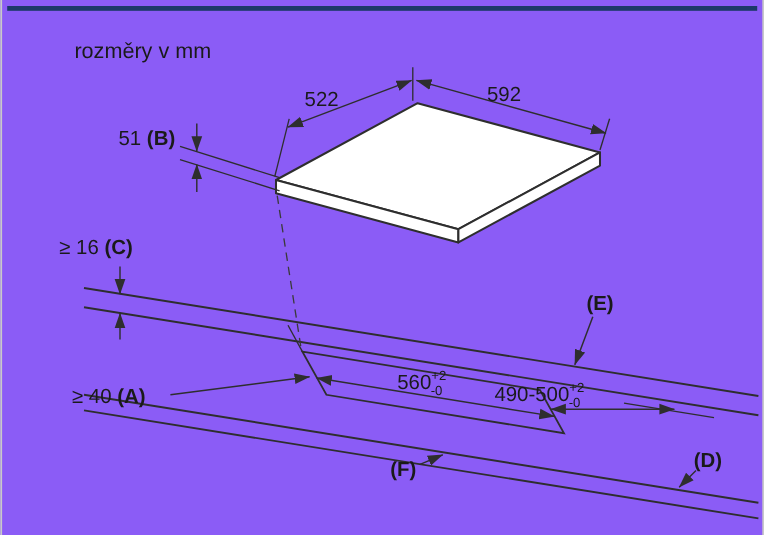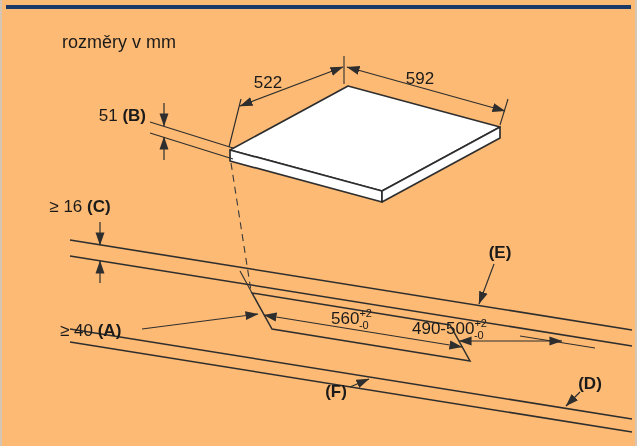--- a/index.html
+++ b/index.html
@@ -1,19 +1,19 @@
 <!DOCTYPE html>
 <html><head>
 <meta charset="utf-8">
 <style>
   html,body{margin:0;padding:0;background:#ffffff;}
   .page{
     position:relative;
     width:637px;height:446px;
-    background:#fdba74;
+    background:#8b5cf6;
     font-family:"Liberation Sans", sans-serif;
     overflow:hidden;
   }
   svg text{
     font-family:"Liberation Sans", sans-serif;
     fill:#1a1a1a;
   }
   .t-main{font-size:17px;}
   .t-title{font-size:18px;}
   .bold{font-weight:bold;}

